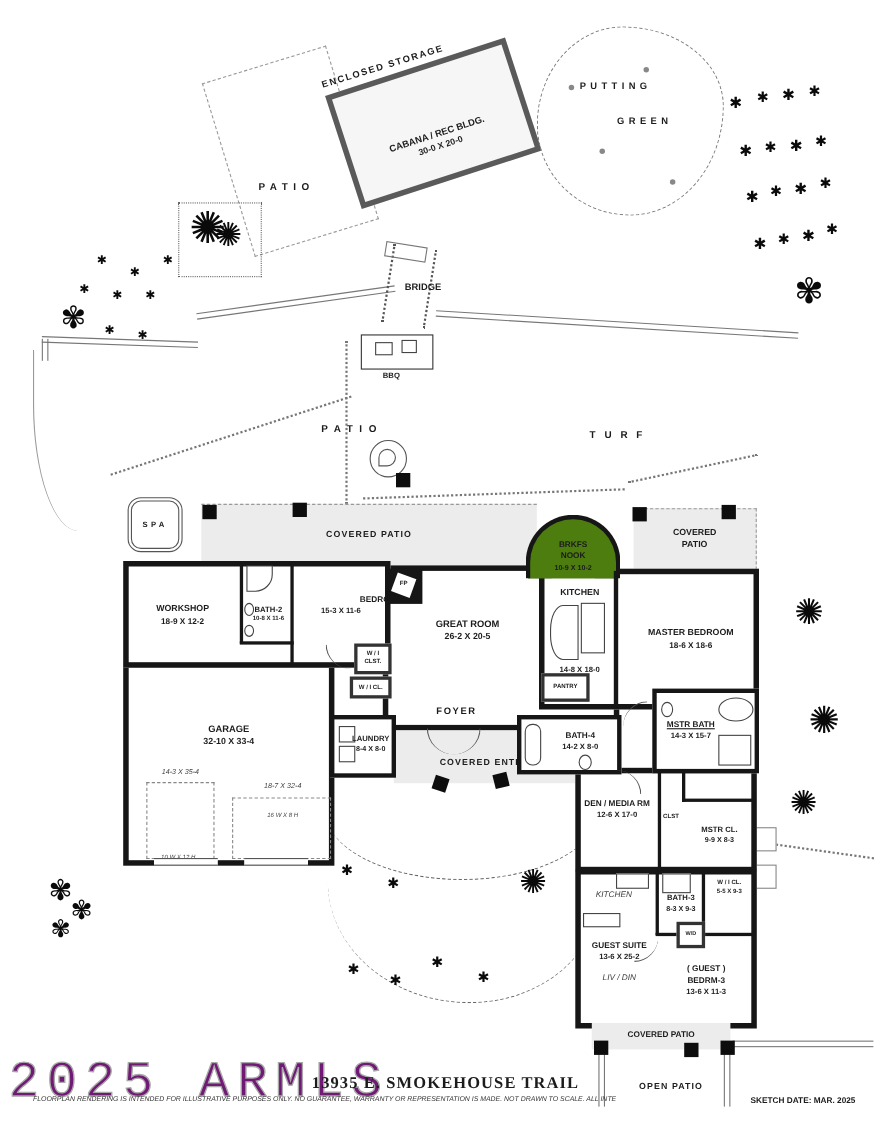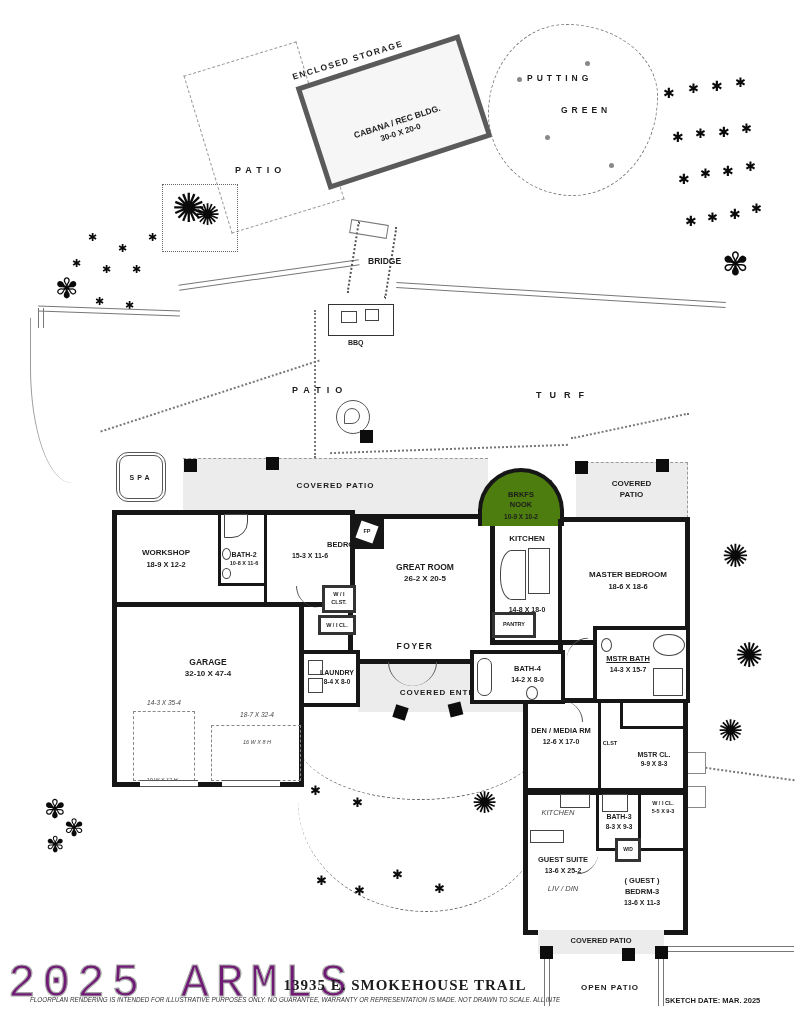--- a/index.html
+++ b/index.html
@@ -172,21 +172,21 @@
   <div class="lbl" style="left:494px;top:605px;width:66px;font-size:7px;z-index:5;">14-8 X 18-0</div>
   <div class="lbl" style="left:572px;top:570px;width:112px;font-size:8px;z-index:5;">MASTER BEDROOM</div>
   <div class="lbl" style="left:572px;top:582px;width:112px;font-size:7.5px;z-index:5;">18-6  X  18-6</div>
 
   <div class="thin" style="left:492px;top:612px;width:44px;height:26px;border-width:3px;z-index:5;">
     <div class="lbl" style="left:0;right:0;top:6px;font-size:5.5px;">PANTRY</div>
   </div>
 
   <div class="room" style="left:112px;top:602px;width:192px;height:185px;z-index:1;">
     <div class="lbl" style="left:0;right:0;top:50px;font-size:8.5px;">GARAGE</div>
-    <div class="lbl" style="left:0;right:0;top:62px;font-size:8px;">32-10 X 47-4</div>
+    <div class="lbl" style="left:0;right:0;top:62px;font-size:8px;">32-10 X 33-4</div>
     <div class="sub" style="left:16px;top:104px;width:62px;height:70px;"></div>
     <div class="lbl ital" style="left:8px;top:92px;width:78px;font-size:6.5px;">14-3  X  35-4</div>
     <div class="sub" style="left:94px;top:118px;width:90px;height:56px;"></div>
     <div class="lbl ital" style="left:98px;top:104px;width:84px;font-size:6.5px;">18-7  X  32-4</div>
     <div class="lbl ital" style="left:100px;top:130px;width:80px;font-size:5.5px;top:132px;">16 W  X  8 H</div>
     <div class="lbl ital" style="left:10px;top:170px;width:70px;font-size:5.5px;">10 W  X  12 H</div>
   </div>
 
   <div class="abs" style="left:140px;top:780px;width:58px;height:7px;background:#fff;border-top:1.5px solid #555;border-bottom:1.5px solid #555;z-index:3;"></div>
   <div class="abs" style="left:222px;top:780px;width:58px;height:7px;background:#fff;border-top:1.5px solid #555;border-bottom:1.5px solid #555;z-index:3;"></div>
@@ -285,15 +285,15 @@
   <div class="fix" style="left:684px;top:786px;width:22px;height:22px;border-color:#888;"></div>
 
   <div class="arc" style="left:296px;top:586px;width:22px;height:22px;z-index:5;"></div>
   <div class="arc" style="left:566px;top:638px;width:22px;height:22px;z-index:5;transform:rotate(90deg);"></div>
   <div class="arc" style="left:560px;top:700px;width:22px;height:22px;z-index:5;transform:rotate(180deg);"></div>
   <div class="arc" style="left:576px;top:852px;width:22px;height:22px;z-index:5;transform:rotate(270deg);"></div>
 
   <div class="abs wm" style="left:8px;top:958px;font-size:46px;">2025 ARMLS</div>
   <div class="lbl addr" style="left:255px;top:976px;width:300px;font-size:15px;letter-spacing:1px;">13935  E. SMOKEHOUSE  TRAIL</div>
   <div class="abs" style="left:30px;top:996px;width:530px;font-size:6.3px;font-style:italic;color:#333;white-space:nowrap;overflow:hidden;">FLOORPLAN RENDERING IS INTENDED FOR ILLUSTRATIVE PURPOSES ONLY.  NO GUARANTEE, WARRANTY OR REPRESENTATION IS MADE.  NOT DRAWN TO SCALE.  ALL INTERESTED PARTIES ARE ADVISED TO VERIFY ITS ACCURACY AND COMPLETENESS.</div>
-  <div class="lbl" style="left:665px;top:996px;width:130px;font-size:7.5px;text-align:left;">SKETCH DATE:  MAR. 2025</div>
+  <div class="lbl" style="left:665px;top:996px;width:130px;font-size:7.5px;text-align:center;">SKETCH DATE:  MAR. 2025</div>
 
 </div>
 
 </body></html>

